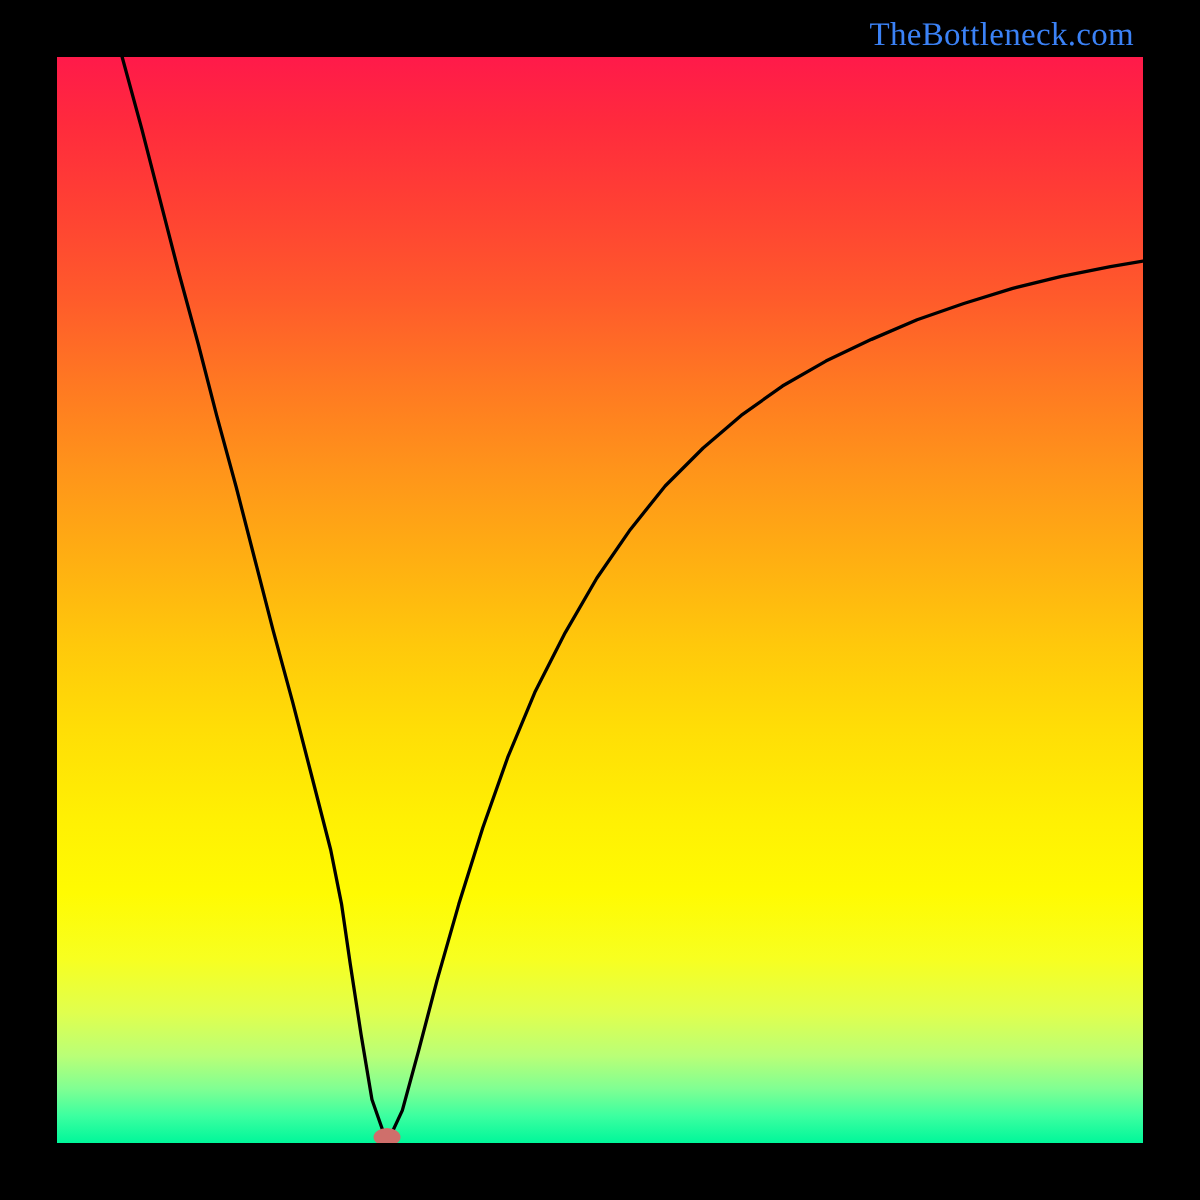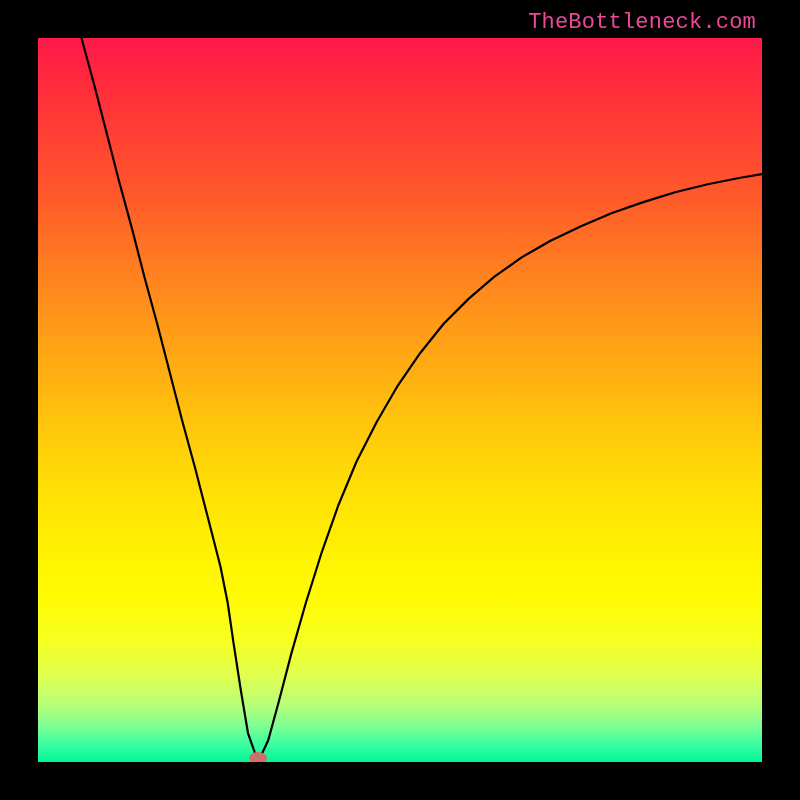--- a/index.html
+++ b/index.html
@@ -59,23 +59,23 @@
     width: 18px;
     height: 12px;
     background: #cf6f6b;
     border-radius: 50%;
     transform: translate(-50%, -50%);
   }
   .watermark {
     position: absolute;
     top: 10px;
     right: 44px;
-    font-family: Liberation Mono, monospace;
+    font-family: Liberation Serif, serif;
     font-size: 22px;
-    color: #ec4899;
+    color: #3b82f6;
     letter-spacing: 0.2px;
   }
 </style>
 </head>
 <body>
 
 <div class="frame">
   <div class="plot-area">
     <div class="gradient"></div>
     <svg class="curve-svg" viewBox="0 0 724 724" preserveAspectRatio="none">

